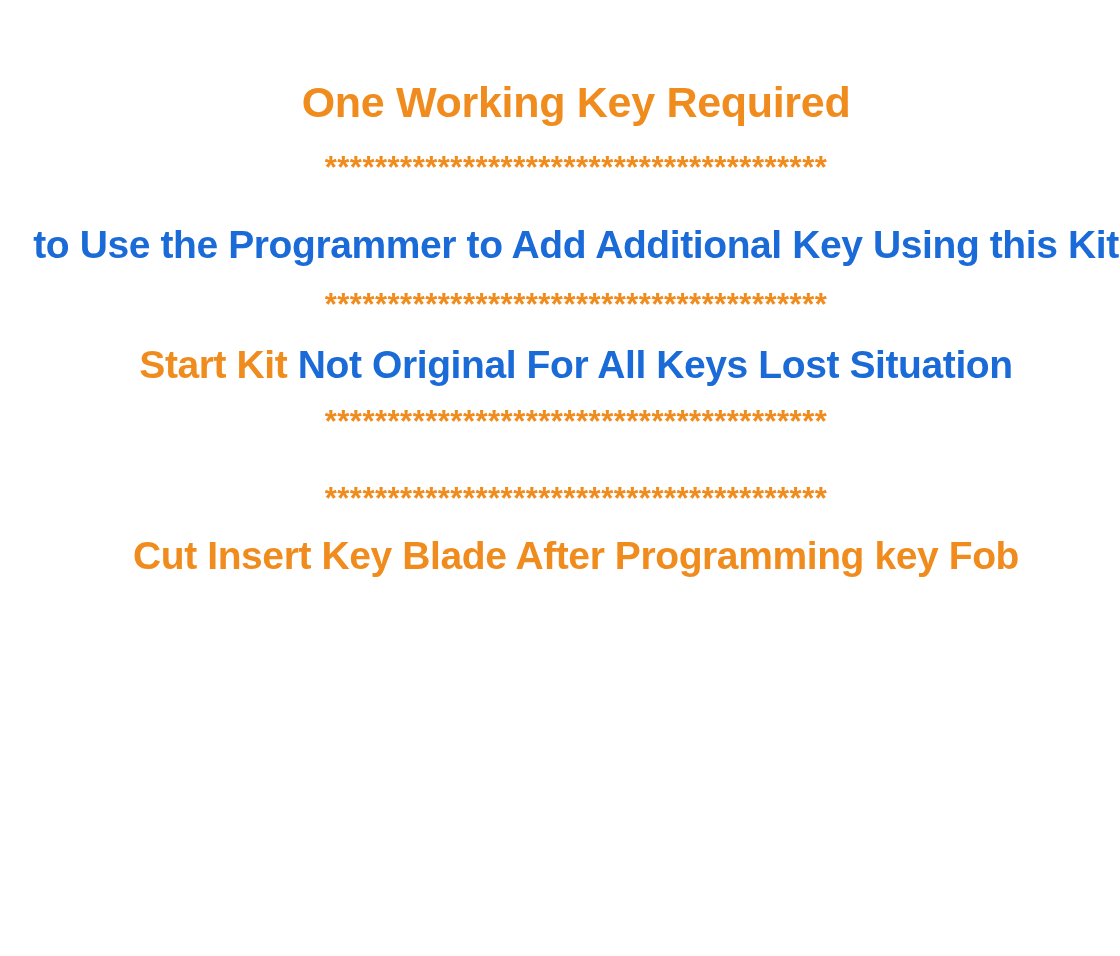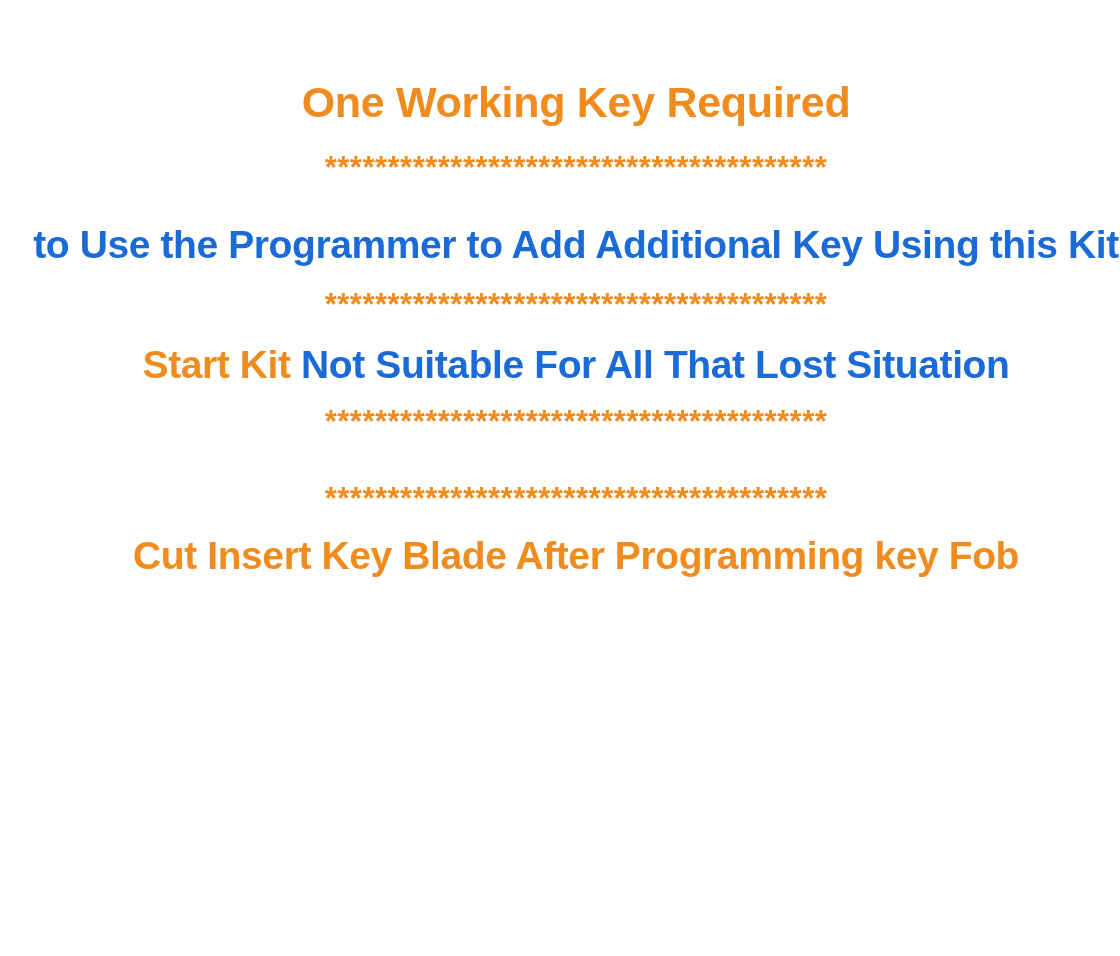--- a/index.html
+++ b/index.html
@@ -89,21 +89,21 @@
     <div class="gap-b"></div>
 
     <div class="line body-line">to Use the Programmer to Add Additional Key Using this Kit</div>
 
     <div class="gap-c"></div>
 
     <div class="line sep">****************************************</div>
 
     <div class="gap-d"></div>
 
-    <div class="line body-line"><span class="accent">Start Kit</span><span> Not Suitable For All That Lost Situation</span></div>
+    <div class="line body-line"><span class="accent">Start Kit</span><span> Not Original For All Keys Lost Situation</span></div>
 
     <div class="gap-e"></div>
 
     <div class="line sep">****************************************</div>
 
     <div class="gap-f"></div>
 
 
     <div class="gap-g"></div>
 

